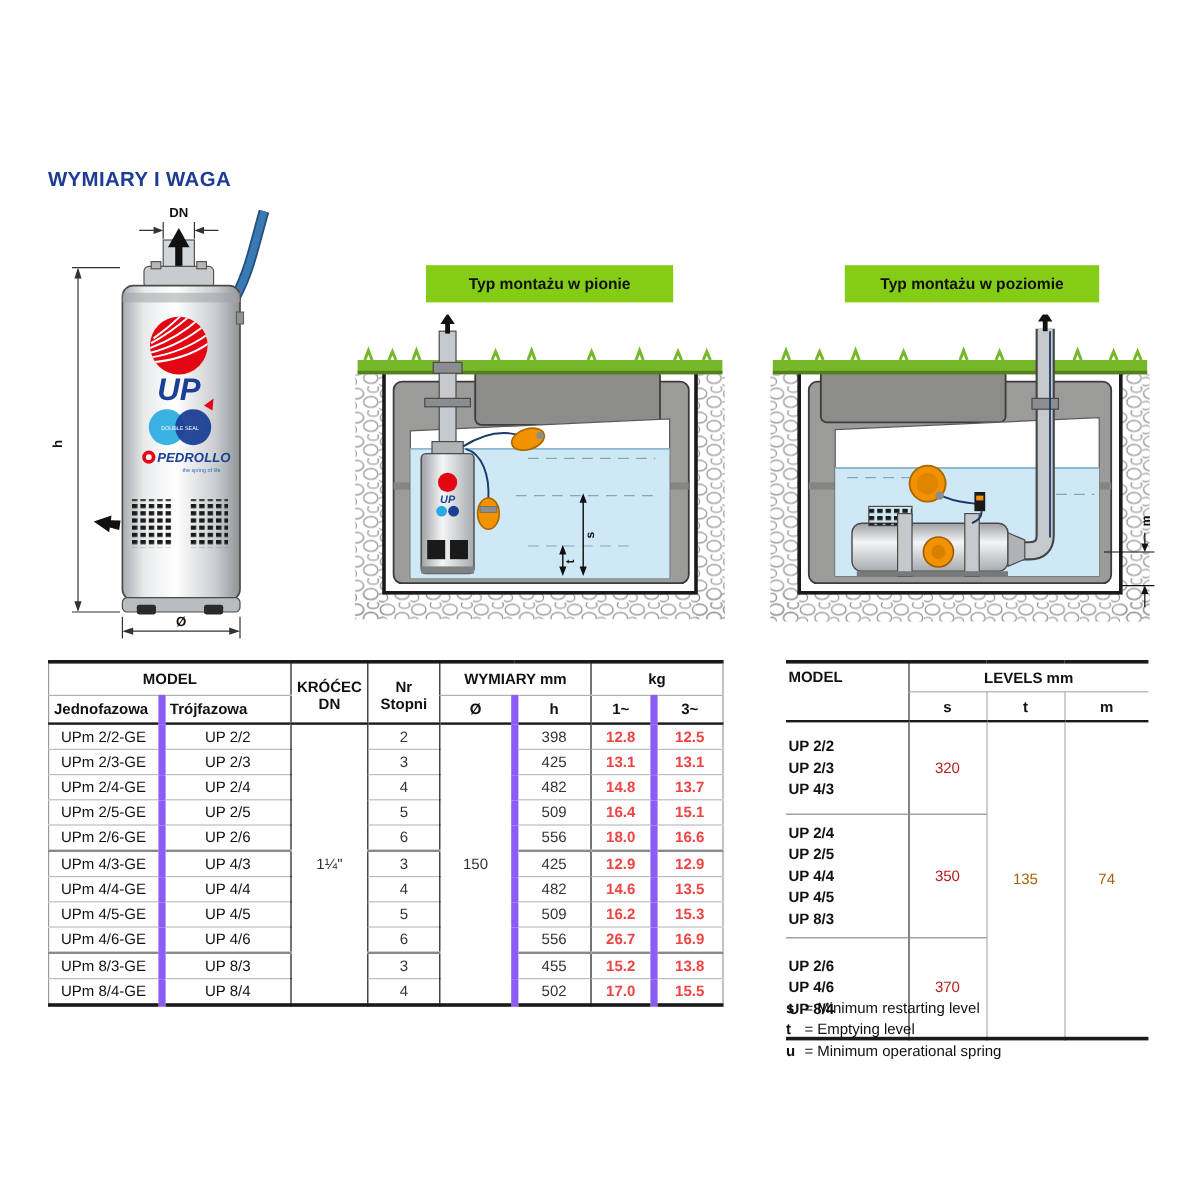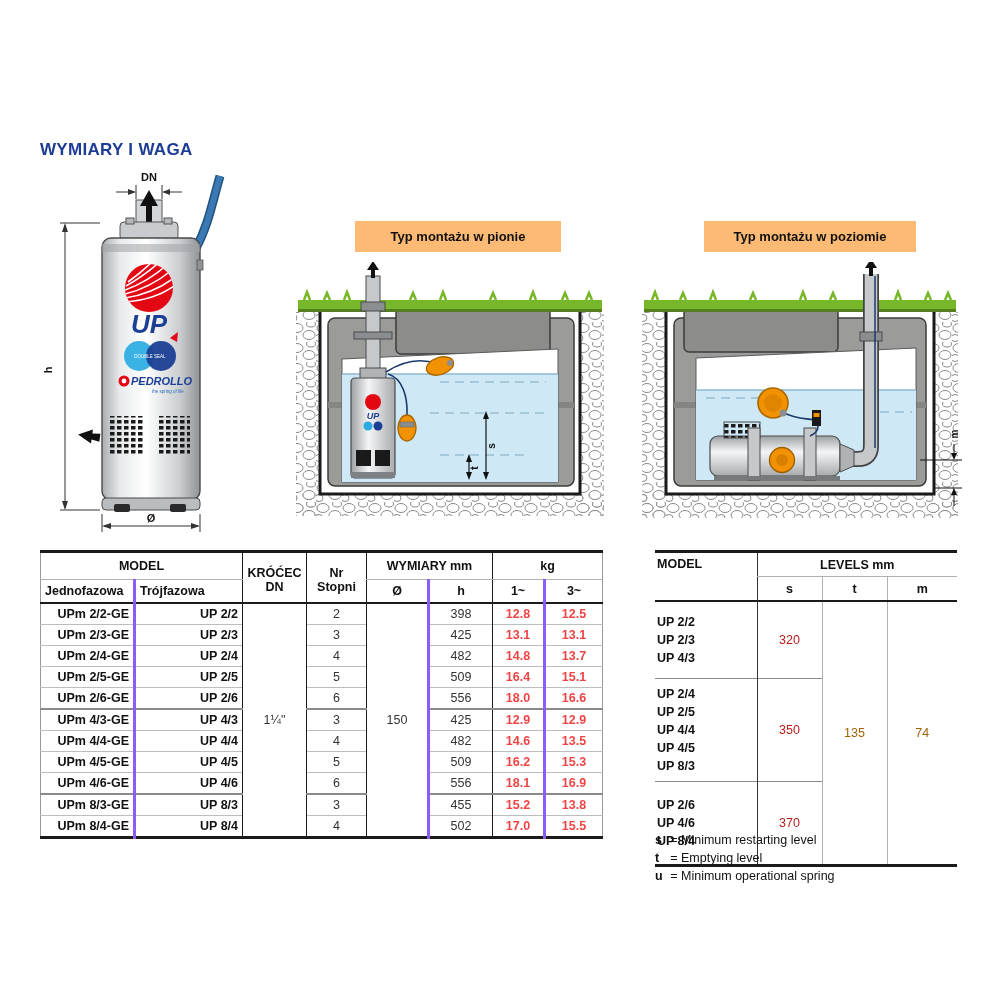--- a/index.html
+++ b/index.html
@@ -11,21 +11,21 @@
   .abs{position:absolute;}
 
   
   #page-title{
     left:40px;top:140px;font-size:17px;font-weight:bold;color:#1e3c96;
     letter-spacing:.3px;
   }
 
   
   .caption{
-    background:#fdba74;color:#111;font-size:13px;font-weight:bold;
+    background:#84cc16;color:#111;font-size:13px;font-weight:bold;
     display:flex;align-items:center;justify-content:center;
     height:31px;
   }
   #caption-vertical{left:355px;top:221px;width:206px;}
   #caption-horizontal{left:704px;top:221px;width:212px;}
 
   
   svg text{font-family:"Liberation Sans",sans-serif;}
   .dimtxt{font-size:11px;font-weight:bold;fill:#111;}
   .dimtxt-s{font-size:10px;font-weight:bold;fill:#111;}
@@ -37,25 +37,25 @@
     border-top:3px solid #1a1a1a;border-bottom:3px solid #1a1a1a;
     border-left:1px solid #9a9a9a;border-right:1px solid #9a9a9a;
   }
   #main-table th,#main-table td{padding:0 4px;line-height:20px;height:20px;overflow:hidden;}
   #main-table thead th{font-weight:bold;color:#111;text-align:center;}
   #main-table .h1{height:26px;line-height:26px;}
   #main-table .h2{height:22px;line-height:20px;}
   #main-table .thin-under{border-bottom:1px solid #b0b0b0;}
   #main-table thead .botline{border-bottom:2px solid #1a1a1a;margin-left:48px;}
   #main-table .lthick{border-left:1.5px solid #1a1a1a;}
-  #main-table .lthin{border-left:3px solid #8b5cf6;}
+  #main-table .lthin{border-left:6px solid #8b5cf6;}
   #main-table td{border-top:1px solid #bdbdbd;}
   #main-table td.span-cell{border-top:none;}
   #main-table tr.grp td{border-top:2px solid #8a8a8a;}
-  #main-table .m{font-weight:bold;text-align:right;}
+  #main-table .m{font-weight:normal;text-align:center;}
   #main-table .c{text-align:center;}
   #main-table .num{color:#333;}
   #main-table .kg{font-weight:bold;color:#ef4444;}
   #main-table .two-line{line-height:14px;padding-top:4px;}
   #main-table .lft{text-align:left;}
 
   
   #levels-table{
     left:655px;top:550px;border-collapse:collapse;table-layout:fixed;width:302px;
     font-size:12.5px;
@@ -468,21 +468,21 @@
       <td class="c num lthick">5</td>
       <td class="c num lthin">509</td>
       <td class="c kg lthick">16.2</td>
       <td class="c kg lthin">15.3</td>
     </tr>
     <tr>
       <td class="m">UPm 4/6-GE</td>
       <td class="m lthin">UP 4/6</td>
       <td class="c num lthick">6</td>
       <td class="c num lthin">556</td>
-      <td class="c kg lthick">18.1</td>
+      <td class="c kg lthick">26.7</td>
       <td class="c kg lthin">16.9</td>
     </tr>
     <tr class="grp">
       <td class="m">UPm 8/3-GE</td>
       <td class="m lthin">UP 8/3</td>
       <td class="c num lthick">3</td>
       <td class="c num lthin">455</td>
       <td class="c kg lthick">15.2</td>
       <td class="c kg lthin">13.8</td>
     </tr>

